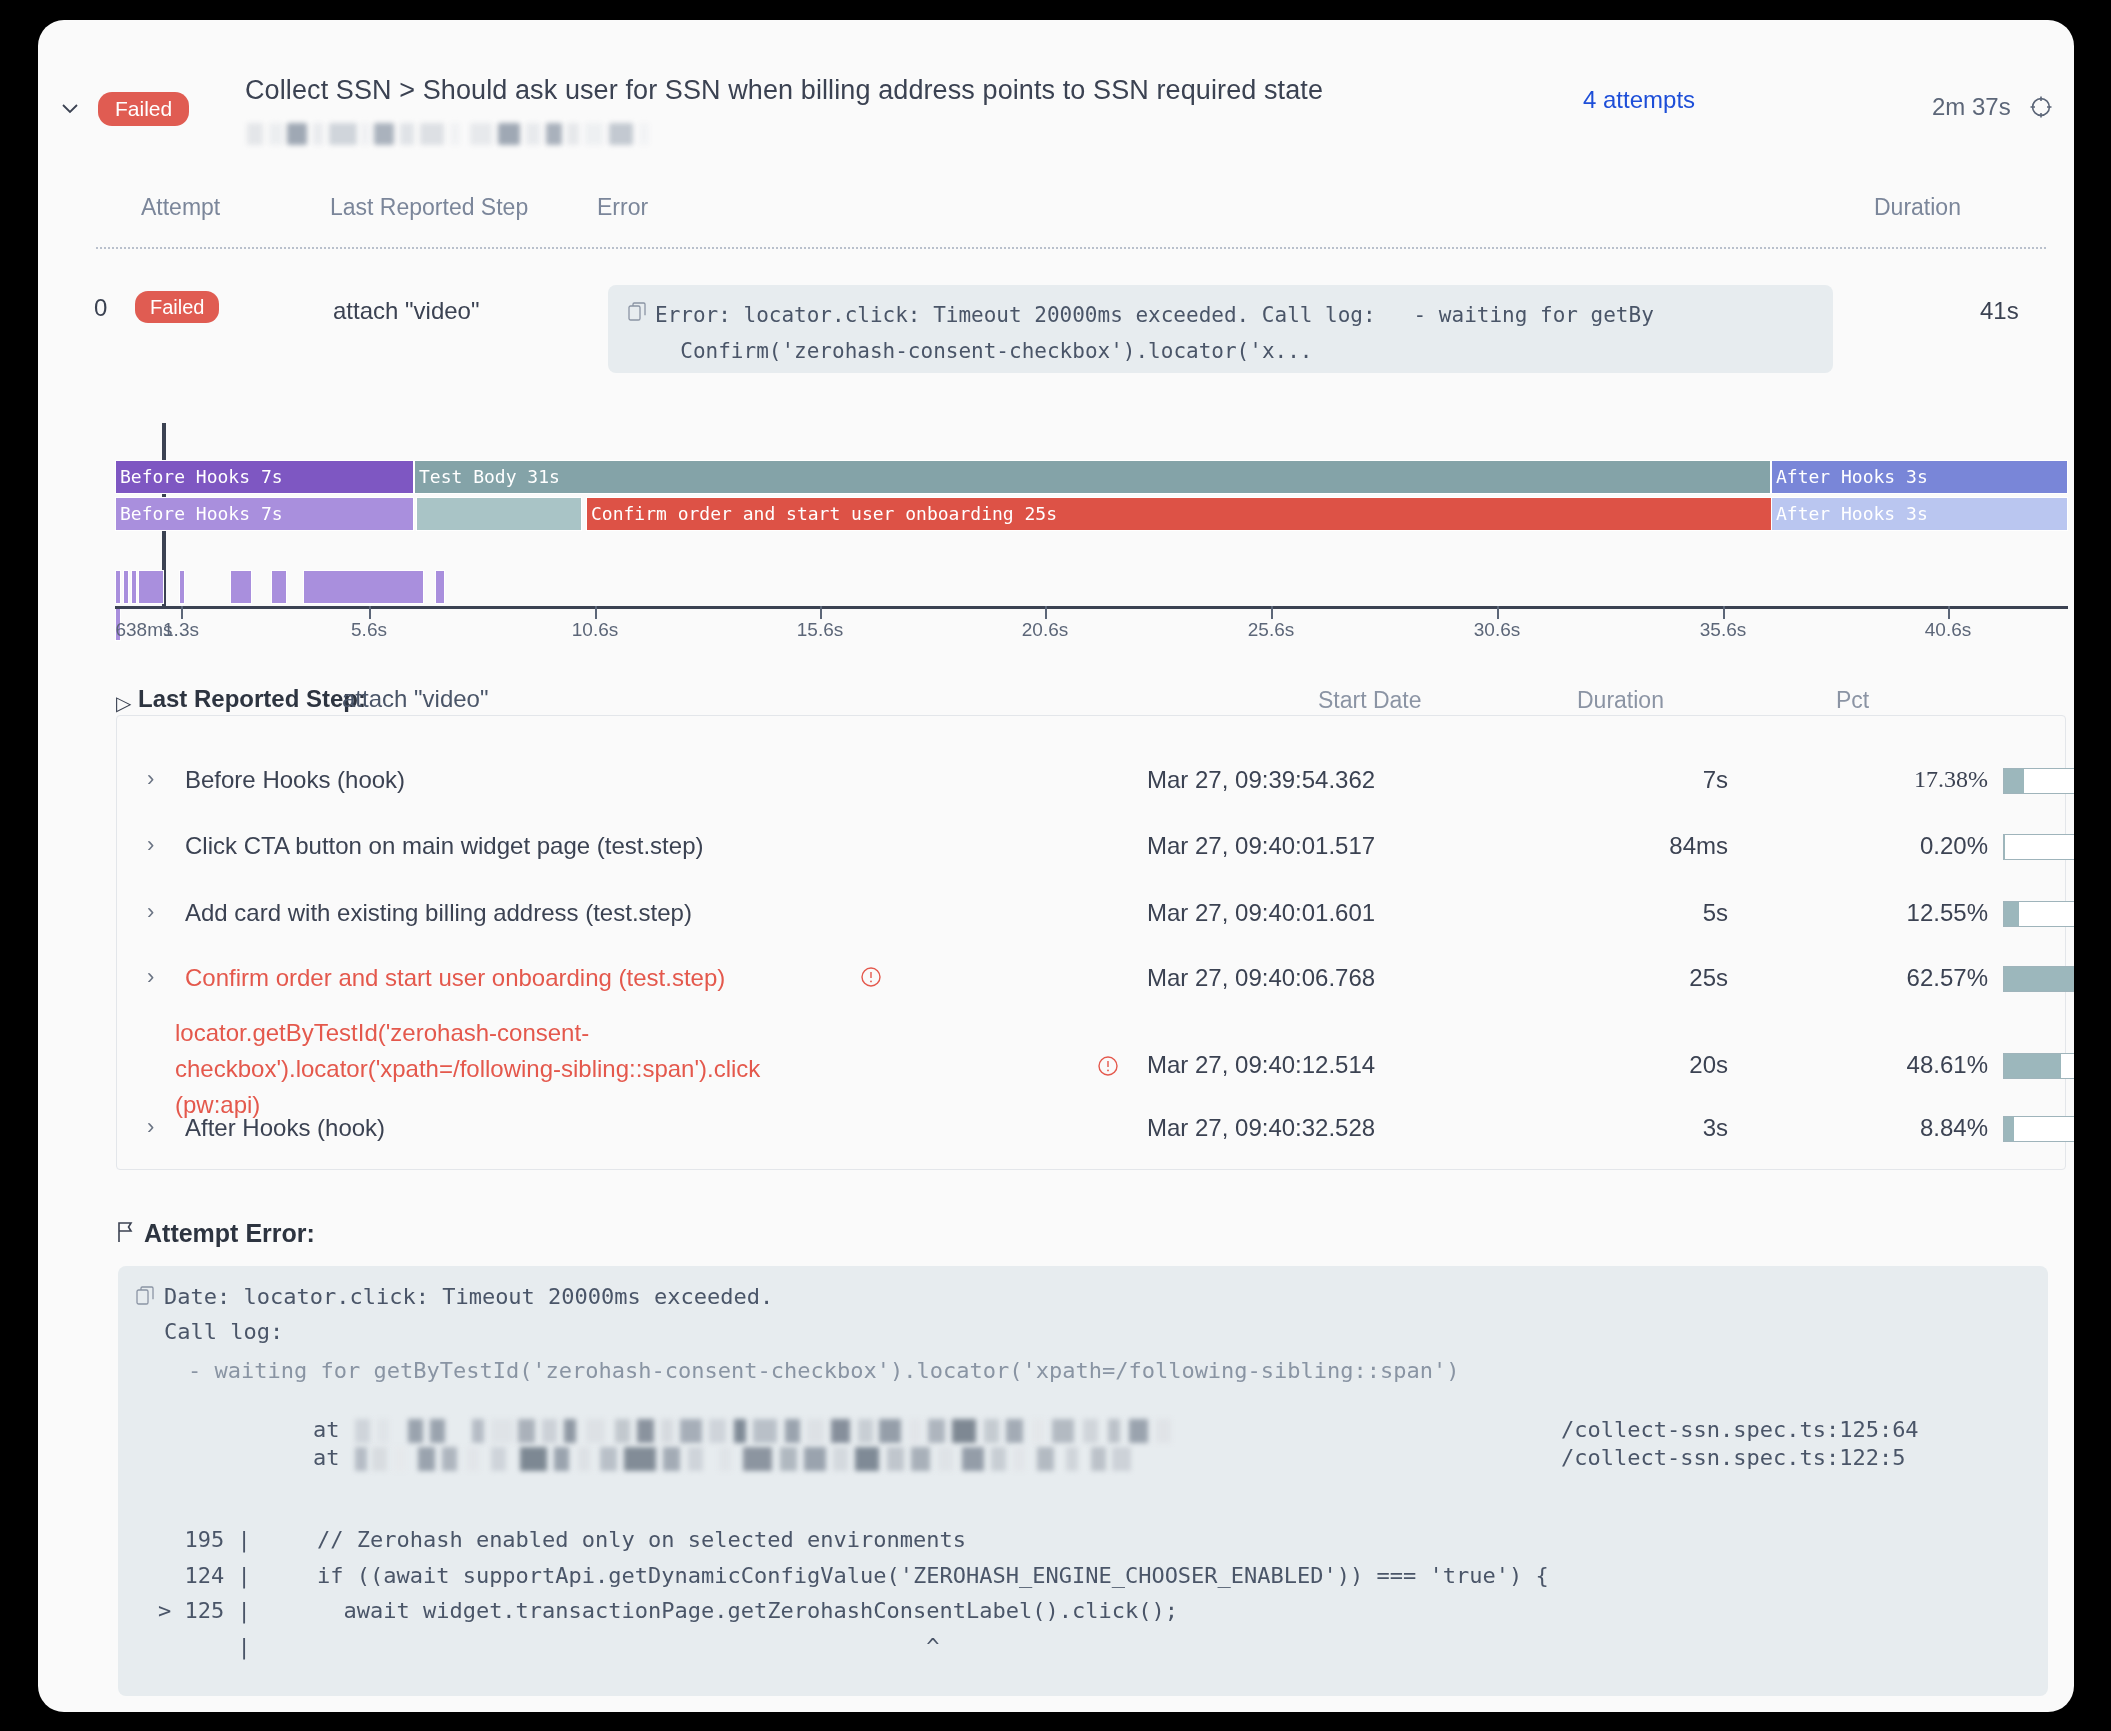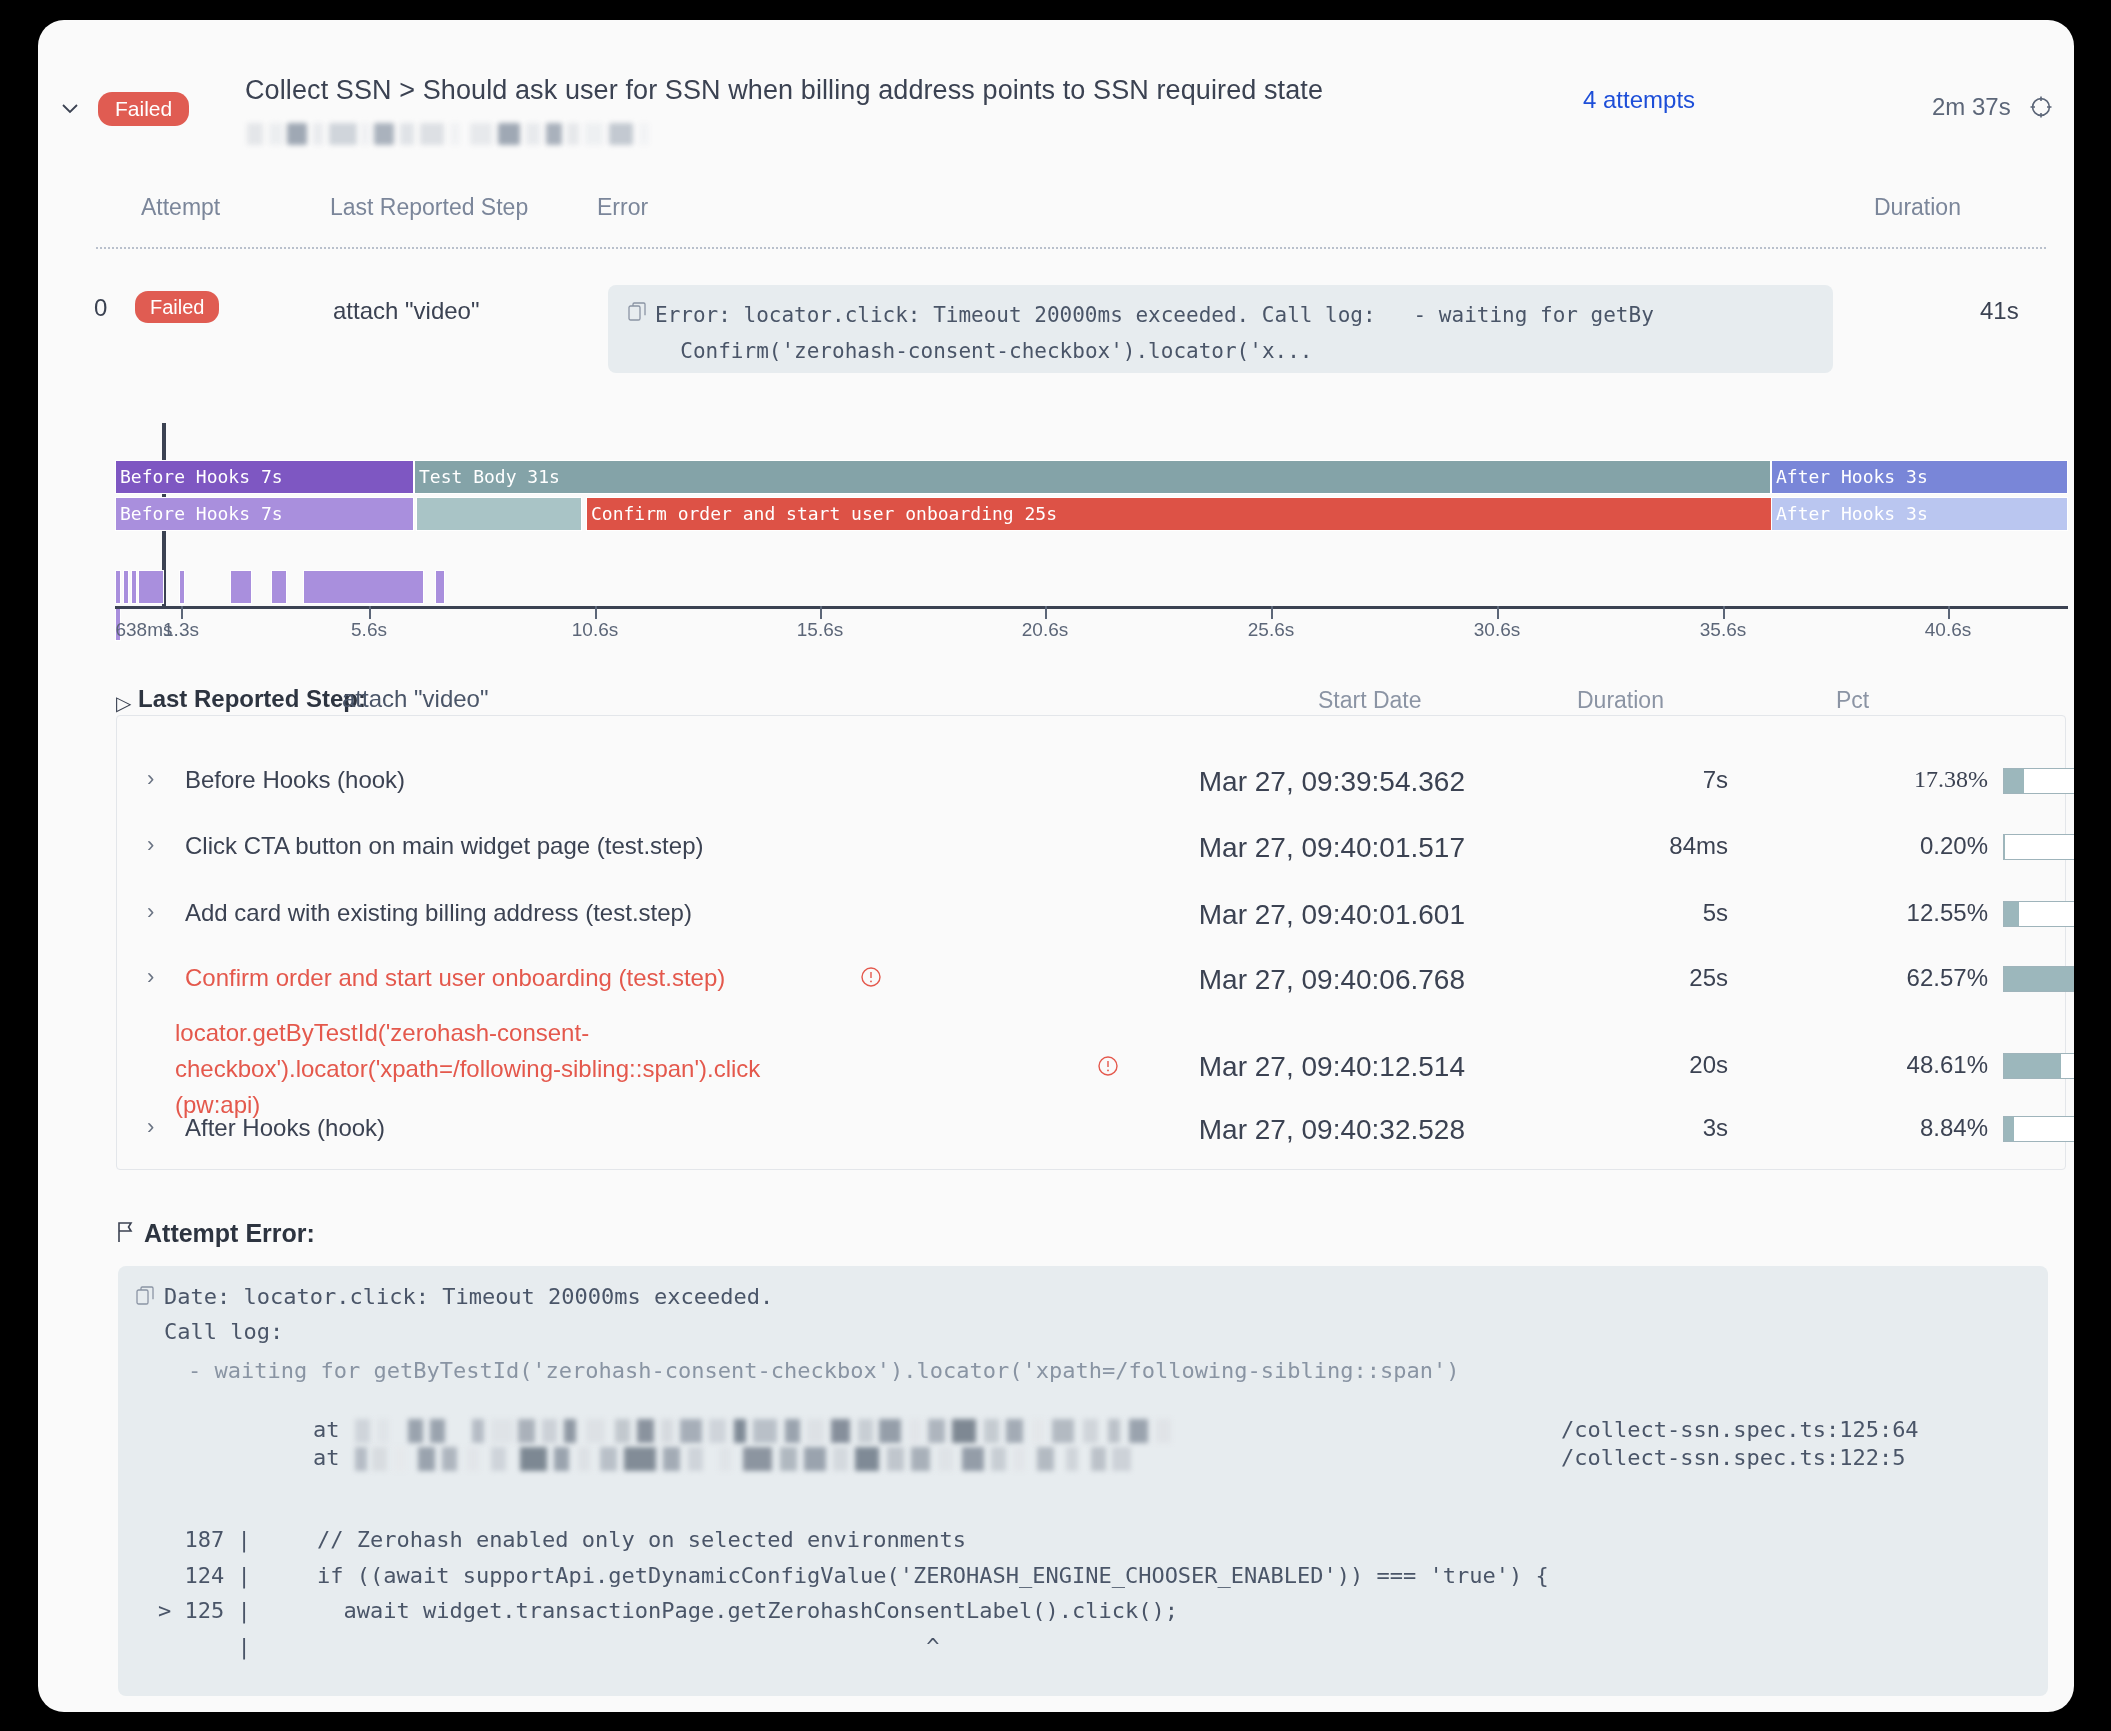--- a/index.html
+++ b/index.html
@@ -173,21 +173,21 @@
     position: absolute; left: 30px; font-size: 22px; color: #6b7484;
   }
   .step-name {
     position: absolute; left: 68px; font-size: 24px; color: #3b4252;
     white-space: nowrap;
   }
   .step-name.err { color: #e4584c; }
   .step-name.wrap { white-space: normal; width: 637px; line-height: 36px; }
   .step-warn-ic { position: absolute; width: 22px; height: 22px; }
   .step-start {
-    position: absolute; font-size: 28px; color: #3b4252; text-align: right;
+    position: absolute; font-size: 24px; color: #3b4252; 
     width: 318px; left: 1030px; white-space: nowrap;
   }
   .step-dur {
     position: absolute; font-size: 24px; color: #3b4252; text-align: right;
     width: 179px; left: 1432px; white-space: nowrap;
   }
   .step-pct {
     position: absolute; font-size: 24px; color: #3b4252; text-align: right;
     width: 179px; left: 1692px; white-space: nowrap;
   }
@@ -506,21 +506,21 @@
           <span class="rtok" style="left: 658px; width: 12px; background: rgb(226, 229, 233);"></span>
           <span class="rtok" style="left: 682px; width: 17px; background: rgb(179, 186, 194);"></span>
           <span class="rtok" style="left: 711px; width: 12px; background: rgb(208, 213, 218);"></span>
           <span class="rtok" style="left: 736px; width: 14.6px; background: rgb(188, 194, 201);"></span>
           <span class="rtok" style="left: 757px; width: 19.4px; background: rgb(205, 210, 216);"></span>
         </div>
         <div class="ae-mono" style="left: 1443px; top: 179px;">/collect-ssn.spec.ts:122:5</div>
       </div>
 
     <div id="code-lines">
-        <div class="ae-code-line" style="top: 261px;">  187 |     // Zerohash enabled only on selected environments</div>
+        <div class="ae-code-line" style="top: 261px;">  195 |     // Zerohash enabled only on selected environments</div>
         <div class="ae-code-line" style="top: 297px;">  124 |     if ((await supportApi.getDynamicConfigValue('ZEROHASH_ENGINE_CHOOSER_ENABLED')) === 'true') {</div>
         <div class="ae-code-line" style="top: 332px;">&gt; 125 |       await widget.transactionPage.getZerohashConsentLabel().click();</div>
         <div class="ae-code-line" style="top: 368px;">      |                                                   ^</div>
       </div>
   </div>
 
 </div>
 
 
 </body></html>

